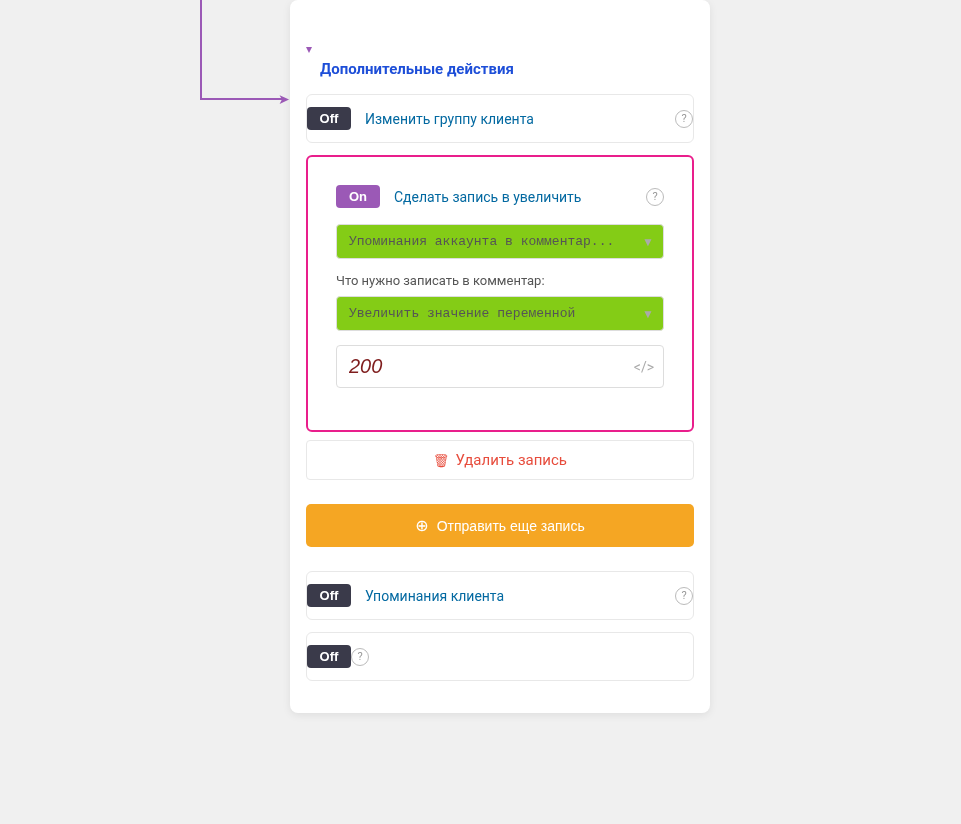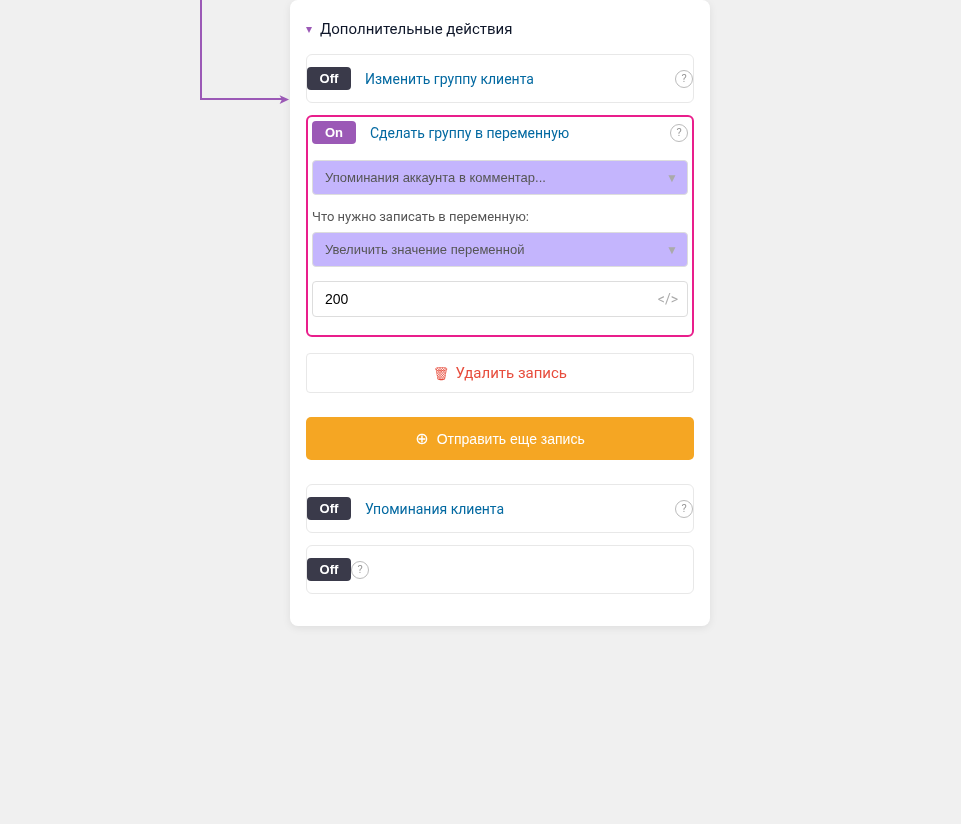--- a/index.html
+++ b/index.html
@@ -76,23 +76,24 @@
       cursor: pointer;
     }
 
     .section-chevron {
       color: #9b59b6;
       font-size: 12px;
       margin-right: 8px;
     }
 
     .section-title {
-      color: #0f172a;
+      color: #1d4ed8;
       font-size: 15px;
-      font-weight: 400;
+      font-weight: 700;
+      margin-top: 40px;
     }
 
     
     .toggle-row {
       display: flex;
       align-items: center;
       background: #fff;
       border: 1px solid #e8e8e8;
       border-radius: 6px;
       padding: 12px 0;
@@ -140,22 +141,22 @@
       font-size: 11px;
       color: #999;
       cursor: pointer;
       flex-shrink: 0;
     }
 
     
     .expanded-card {
       border: 2px solid #e91e8c;
       border-radius: 6px;
-      padding: 4px;
-      margin-bottom: 16px;
+      padding: 28px;
+      margin-bottom: 8px;
       background: #fff;
     }
 
     .expanded-toggle-row {
       display: flex;
       align-items: center;
       margin-bottom: 16px;
     }
 
     .field-group {
@@ -174,24 +175,25 @@
       width: 100%;
     }
 
     .select-field {
       width: 100%;
       border: 1px solid #ddd;
       border-radius: 4px;
       padding: 9px 32px 9px 12px;
       font-size: 13px;
       color: #555;
-      background: #c4b5fd;
+      background: #84cc16;
       appearance: none;
       cursor: pointer;
       outline: none;
+      font-family: Liberation Mono, monospace;
     }
 
     .select-arrow {
       position: absolute;
       right: 10px;
       top: 50%;
       transform: translateY(-50%);
       color: #aaa;
       font-size: 12px;
       pointer-events: none;
@@ -200,24 +202,25 @@
     .input-wrapper {
       position: relative;
       width: 100%;
     }
 
     .number-input {
       width: 100%;
       border: 1px solid #ddd;
       border-radius: 4px;
       padding: 9px 36px 9px 12px;
-      font-size: 14px;
-      color: #000000;
+      font-size: 20px;
+      color: #7f1d1d;
       background: #fff;
       outline: none;
+      font-style: italic;
     }
 
     .code-icon {
       position: absolute;
       right: 10px;
       top: 50%;
       transform: translateY(-50%);
       color: #aaa;
       font-size: 14px;
       cursor: pointer;
@@ -292,35 +295,35 @@
     <div class="toggle-row">
       <button class="toggle-btn off">Off</button>
       <span class="toggle-label">Изменить группу клиента</span>
       <div class="help-icon">?</div>
     </div>
 
     <div class="expanded-card">
 
       <div class="expanded-toggle-row">
         <button class="toggle-btn on">On</button>
-        <span class="toggle-label">Сделать группу в переменную</span>
+        <span class="toggle-label">Сделать запись в увеличить</span>
         <div class="help-icon">?</div>
       </div>
 
       <div class="field-group">
         <div class="select-wrapper">
           <select class="select-field">
             <option>Упоминания аккаунта в комментар...</option>
           </select>
           <span class="select-arrow">▼</span>
         </div>
       </div>
 
       <div class="field-group">
-        <span class="field-label">Что нужно записать в переменную:</span>
+        <span class="field-label">Что нужно записать в комментар:</span>
         <div class="select-wrapper">
           <select class="select-field">
             <option>Увеличить значение переменной</option>
           </select>
           <span class="select-arrow">▼</span>
         </div>
       </div>
 
       <div class="field-group">
         <div class="input-wrapper">

